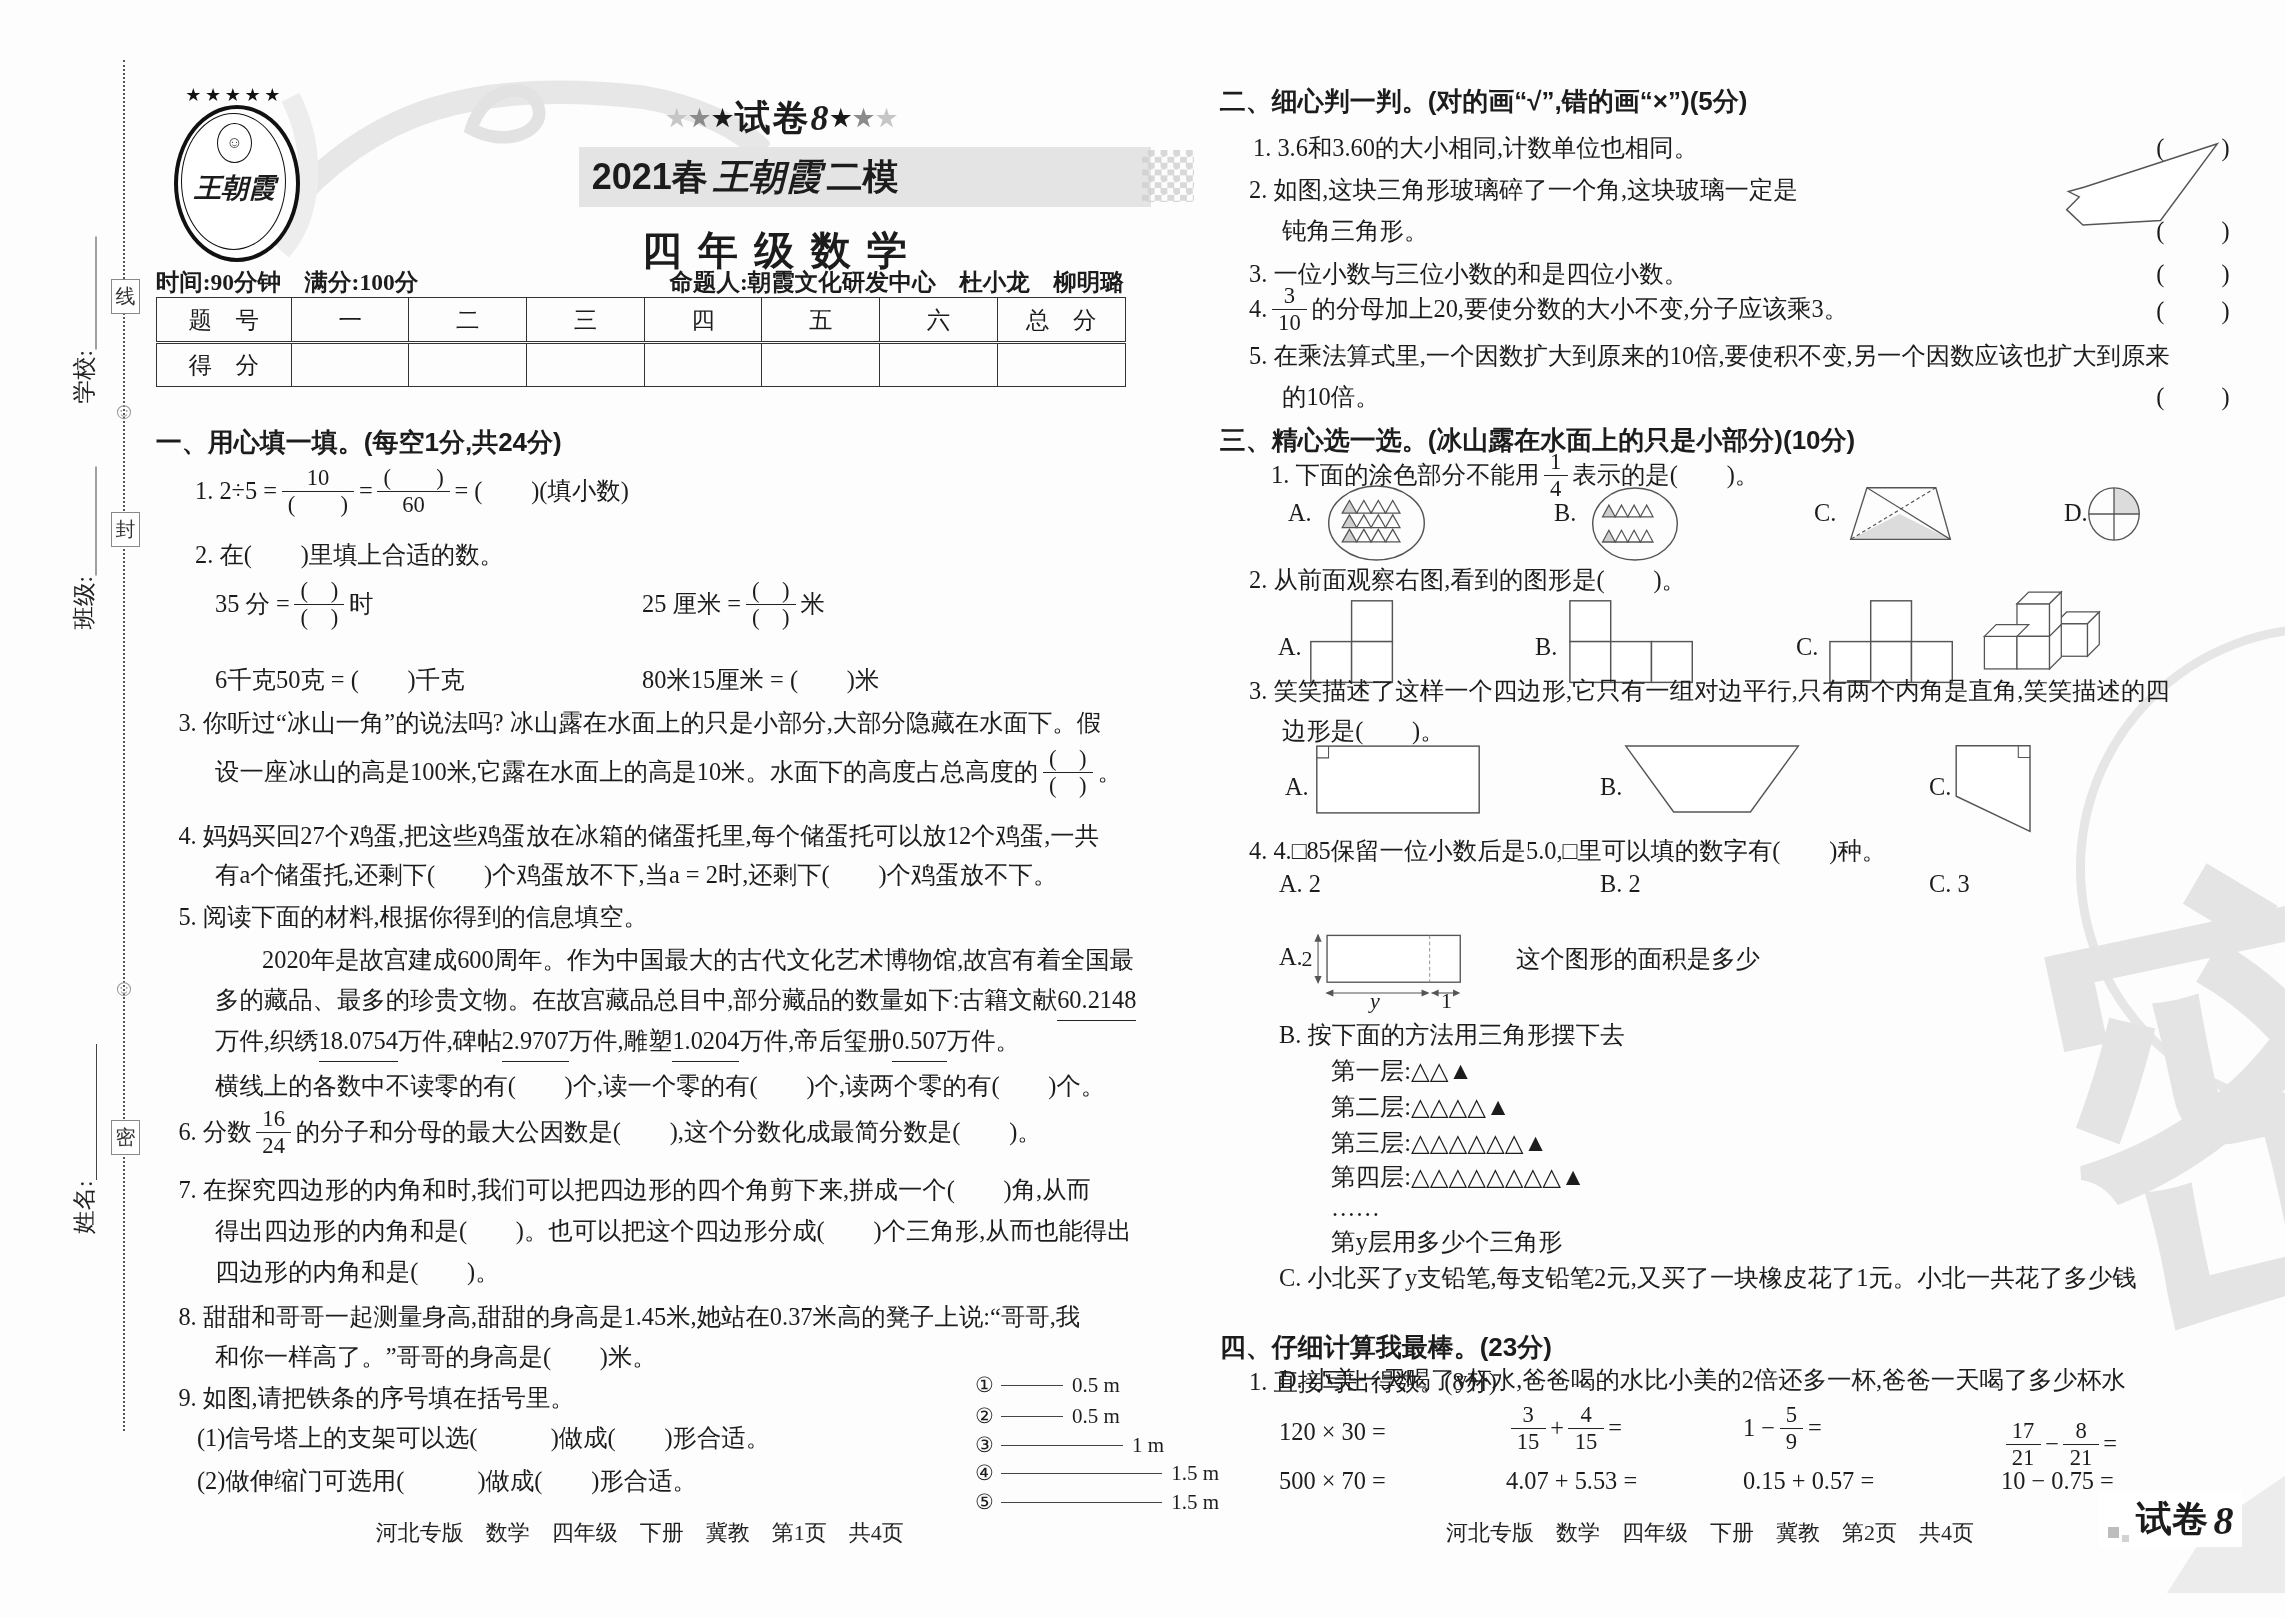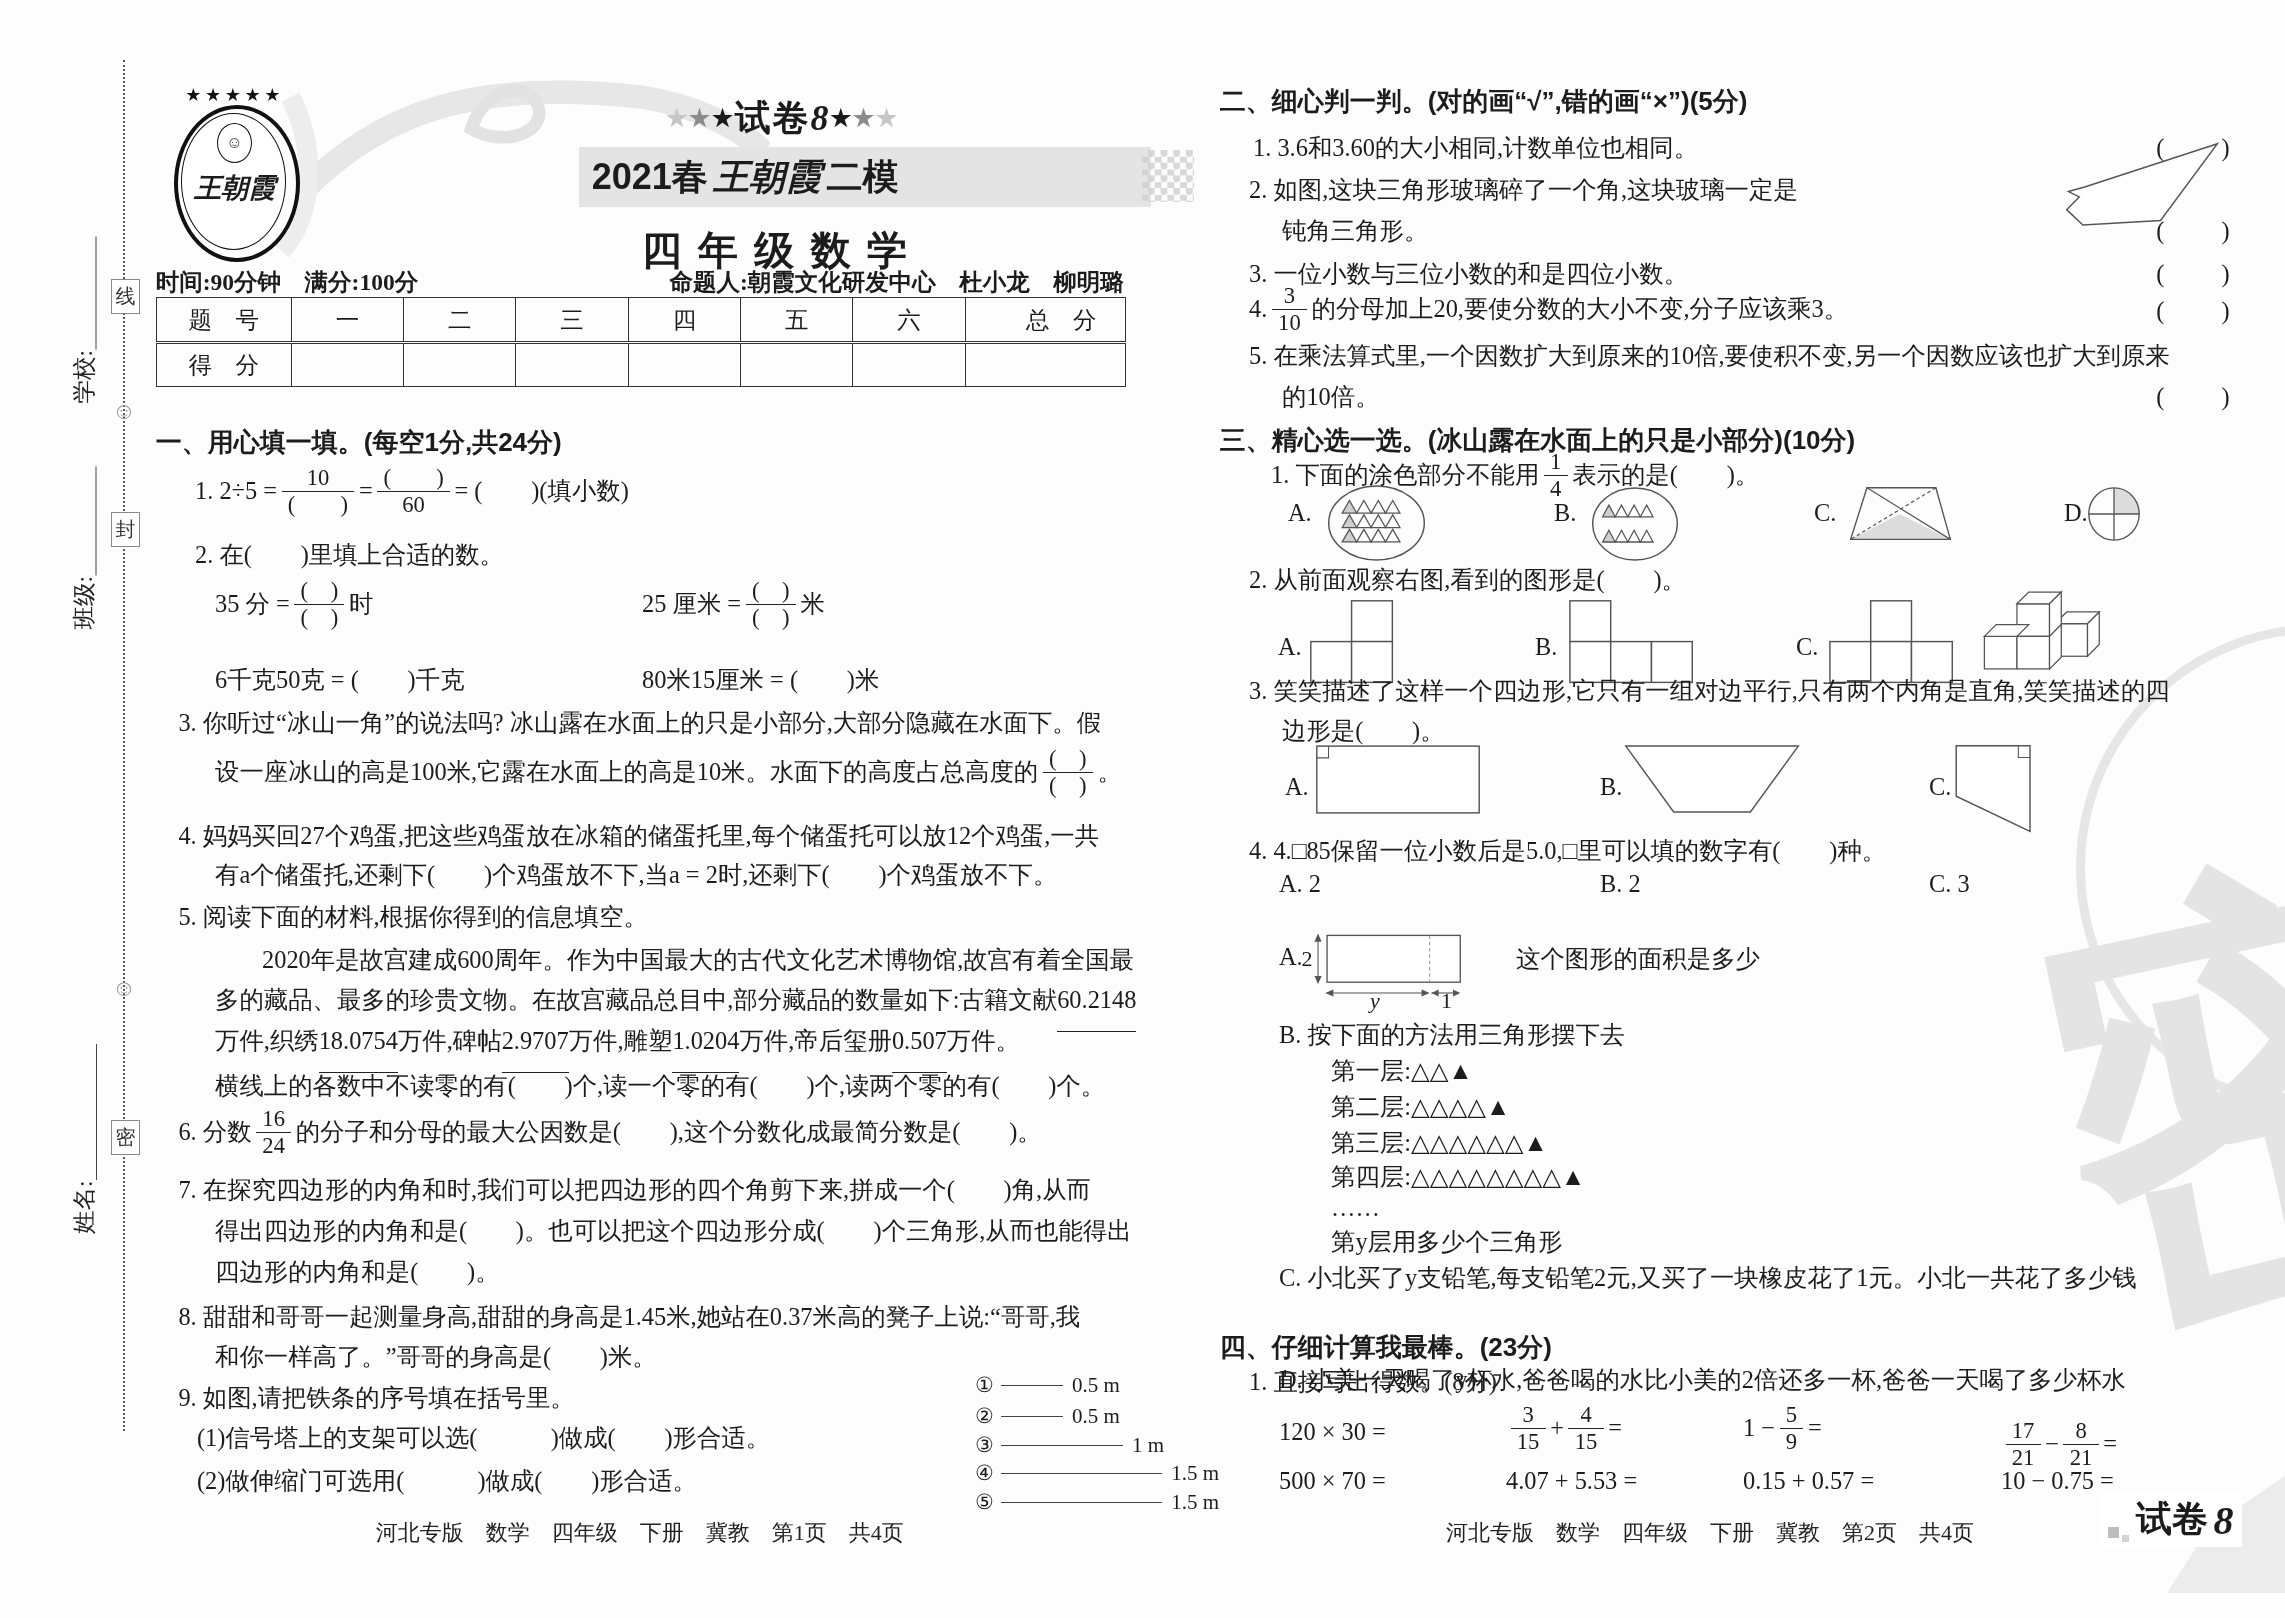--- a/index.html
+++ b/index.html
@@ -35,29 +35,29 @@
   #logo .stars{position:absolute;left:12.7px;top:5.4px;width:118px;text-align:center;color:#111;font-size:18px;letter-spacing:3.6px;}
   #logo .portrait{position:absolute;left:54px;top:43px;width:33px;height:38px;border:1.8px solid #111;border-radius:50%;display:flex;align-items:center;justify-content:center;font-size:16.3px;color:#333;}
   #logo .name{position:absolute;left:12.7px;top:90px;width:118px;text-align:center;font-size:27px;font-weight:bold;font-style:italic;}
   
   #ribbon{left:109px;top:43px;z-index:0;}
   
   table.score{border-collapse:collapse;width:970px;table-layout:fixed;}
   table.score td{border:1.8px solid #333;text-align:center;font-size:23.5px;height:43px;padding:0;}
   table.score tr.r2 td{border-top:3.6px double #333;height:42px;}
   table.score td:first-child{width:134px;}
-  table.score td:last-child{width:127px;padding-left:32px;}
+  table.score td:last-child{width:127px;}
   
   .sec-title{font-size:26px;font-weight:bold;font-family:"Liberation Sans",sans-serif;}
   .line{white-space:nowrap;}
   .fl{display:flex;align-items:center;white-space:nowrap;}
   .frac{display:inline-block;text-align:center;line-height:1.12;font-size:22.6px;vertical-align:middle;margin:0 4.5px;}
   .frac .fn{display:block;border-bottom:1.8px solid #222;padding:0 6.3px;}
   .frac .fd{display:block;padding:0 6.3px;}
-  .u{border-bottom:1.8px solid #222;padding-bottom:18px;}
+  .u{border-bottom:1.8px solid #222;padding-bottom:7px;}
   .bracket{position:absolute;right:7.2px;letter-spacing:16.3px;}
   
   .rod-row{display:flex;align-items:center;white-space:nowrap;font-size:21px;}
   .rod-line{display:inline-block;border-top:1.8px solid #444;margin:0 9px 0 7.2px;}
   
   .footer{text-align:center;font-size:22px;color:#222;}
   
   #badge{display:flex;align-items:flex-end;background:#fff;padding:3.6px 9px;z-index:2;}
   #badge .px{width:11px;height:11px;background:#bdbdbd;margin-right:2.7px;}
   #badge .px2{width:7.2px;height:7.2px;background:#d2d2d2;margin-right:7.2px;}

